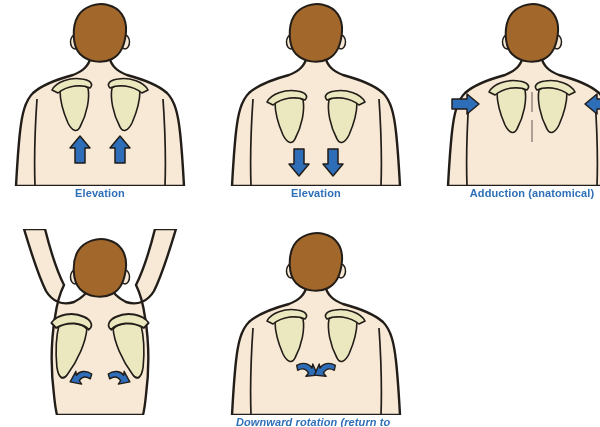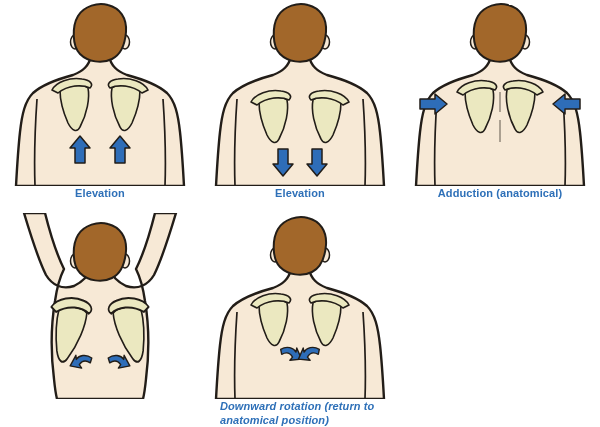--- a/index.html
+++ b/index.html
@@ -1,19 +1,19 @@
 <!DOCTYPE html>
 <html style="--bg: #ffffff; --skin: #f7e9d6; --hair: #a2672a; --scap: #ebe8c0; --arrow: #2e6db8; --line: #221d18; --label: #2e70b8;"><head>
 <meta charset="utf-8">
 <style>
   html,body{margin:0;padding:0;background:#fff;}
   body{width:600px;height:427px;overflow:hidden;font-family:"Liberation Sans",sans-serif;}
   .diagram{
     width:600px;height:427px;background:var(--bg,#fff);
-    display:grid;grid-template-columns:repeat(3,200px);grid-template-rows:repeat(2,213px);
+    display:grid;grid-template-columns:repeat(3,200px);grid-template-rows:repeat(2,213px);gap:16px;
   }
   .cell{position:relative;display:flex;flex-direction:column;align-items:center;}
   .cell svg.fig{width:200px;height:186px;display:block;flex:0 0 auto;}
   .fig-label{
     color:var(--label,#2e70b8);font-size:11px;font-weight:700;
     text-align:center;line-height:1.3;margin-top:0;padding:0 10px;letter-spacing:.1px;
   }
   .cell.align-left .fig-label{text-align:left;align-self:flex-start;padding-left:20px;max-width:178px;font-style:italic;}
   
   .body{fill:var(--skin);stroke:var(--line);stroke-width:2.4;stroke-linejoin:round;}

